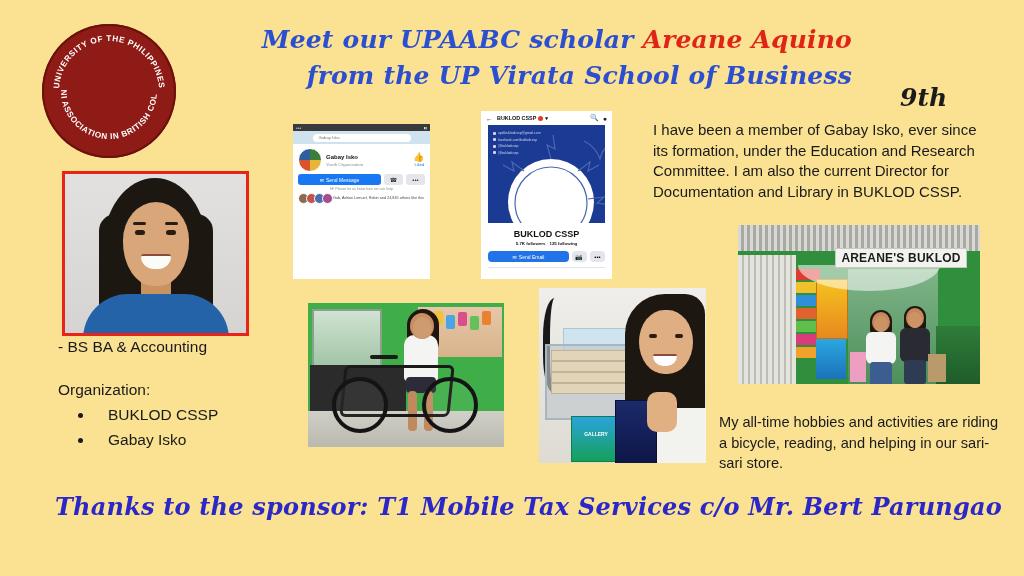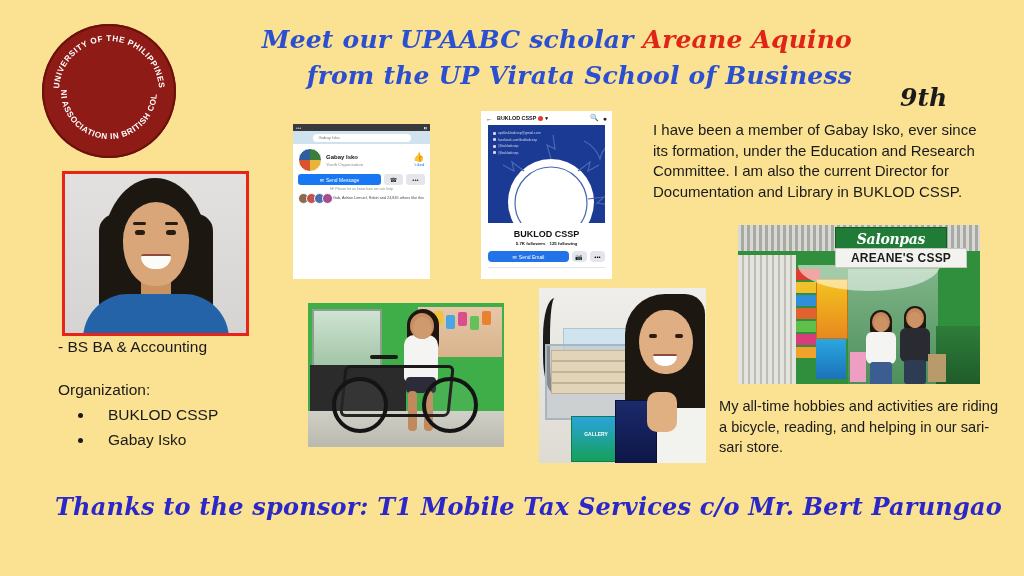--- a/index.html
+++ b/index.html
@@ -746,21 +746,21 @@
     left: 653px;
     top: 120px;
     width: 330px;
     font-size: 15px;
     line-height: 20.5px;
     color: #1a1a1a;
   }
   .quote-bottom {
     position: absolute;
     left: 719px;
-    top: 396px;
+    top: 412px;
     width: 285px;
     font-size: 14.6px;
     line-height: 20.5px;
     color: #1a1a1a;
   }
 
   .sponsor {
     position: absolute;
     left: 0;
     right: 0;
@@ -978,25 +978,22 @@
       <i style="background:#2f8fd8"></i>
       <i style="background:#e0632f"></i>
       <i style="background:#5fbf4a"></i>
       <i style="background:#d93c7a"></i>
       <i style="background:#f0a22b"></i>
     </div>
     <div class="poster-y"></div>
     <div class="poster-b"></div>
     <div class="eaves"></div>
     <div class="lace"></div>
-    <div class="salonpas">
-        <span>Salonpas</span>
-      </div>
     <div class="storesign">
-        <span>AREANE'S CSSP</span>
+        <span>AREANE'S BUKLOD</span>
       </div>
     <div class="plants"></div>
     <div class="w1">
       <div class="hair"></div>
       <div class="head"></div>
       <div class="face"></div>
       <div class="torso"></div>
       <div class="legs"></div>
     </div>
     <div class="w2">

